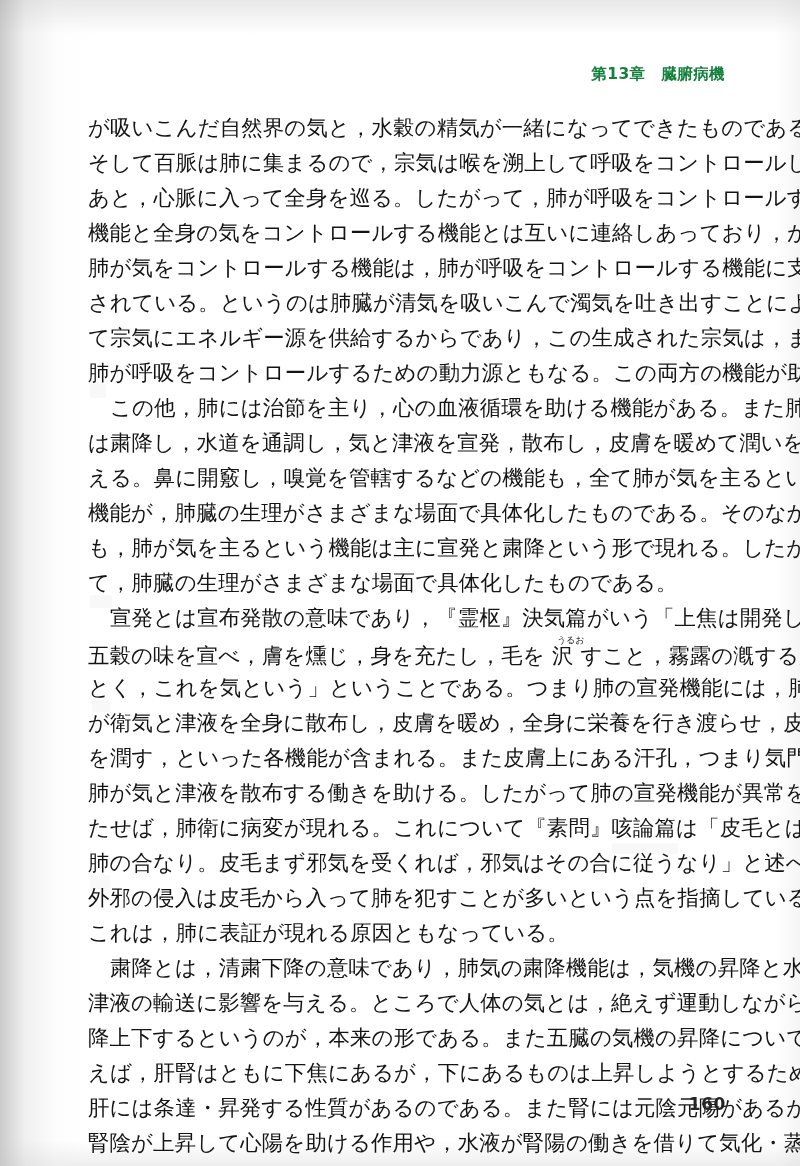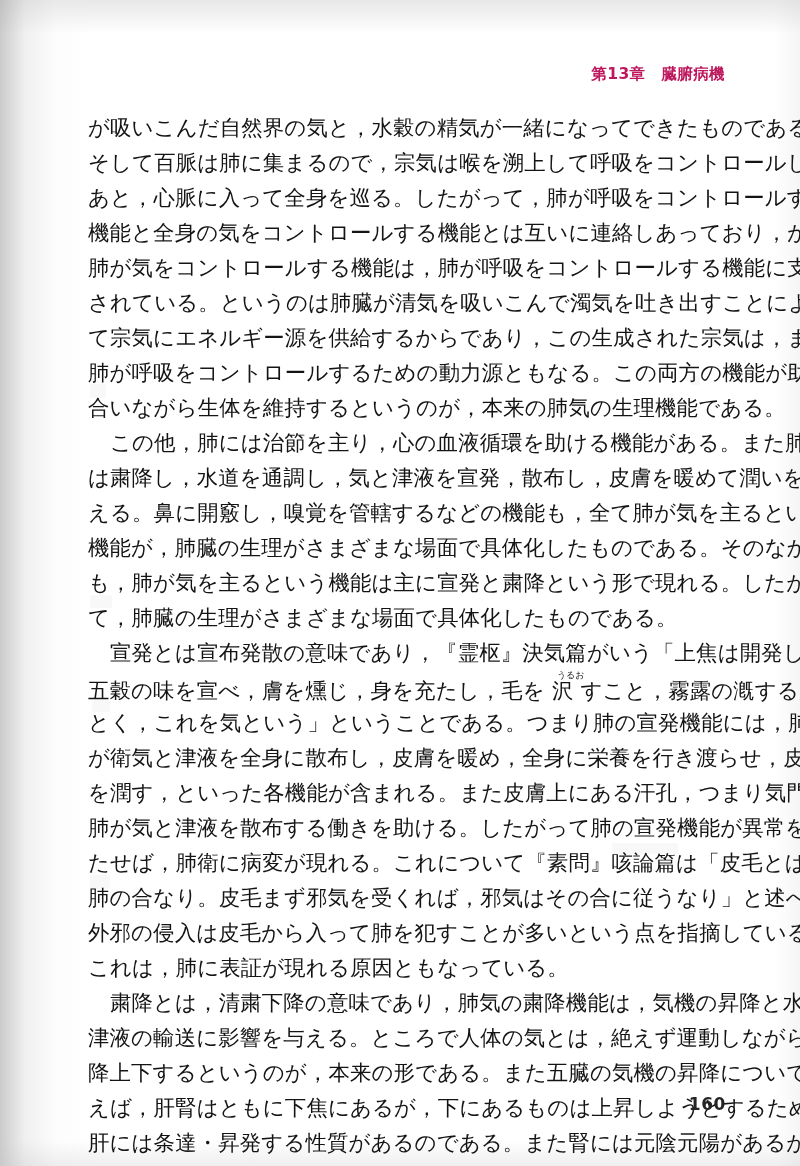--- a/index.html
+++ b/index.html
@@ -69,21 +69,21 @@
   }
 
   .running-head {
     position: absolute;
     top: 64px;
     right: 75px;
     font-family: "DejaVu Sans", "Liberation Sans", sans-serif;
     font-size: 15.5px;
     font-weight: 700;
     letter-spacing: 0.4px;
-    color: #be185d;
+    color: #15803d;
     white-space: pre;
   }
 
   .textblock {
     position: absolute;
     top: 110px;
     left: 88px;
     width: 630px;
   }
 
@@ -142,21 +142,20 @@
   <div class="textblock">
 
     <div class="line">が吸いこんだ自然界の気と，水穀の精気が一緒になってできたものである。</div>
     <div class="line">そして百脈は肺に集まるので，宗気は喉を溯上して呼吸をコントロールした</div>
     <div class="line">あと，心脈に入って全身を巡る。したがって，肺が呼吸をコントロールする</div>
     <div class="line">機能と全身の気をコントロールする機能とは互いに連絡しあっており，かつ</div>
     <div class="line">肺が気をコントロールする機能は，肺が呼吸をコントロールする機能に支配</div>
     <div class="line">されている。というのは肺臓が清気を吸いこんで濁気を吐き出すことによっ</div>
     <div class="line">て宗気にエネルギー源を供給するからであり，この生成された宗気は，また</div>
     <div class="line">肺が呼吸をコントロールするための動力源ともなる。この両方の機能が助け</div>
-    <div class="line">合いながら生体を維持するというのが，本来の肺気の生理機能である。</div>
 
     <div class="line indent">この他，肺には治節を主り，心の血液循環を助ける機能がある。また肺気</div>
     <div class="line">は粛降し，水道を通調し，気と津液を宣発，散布し，皮膚を暖めて潤いを与</div>
     <div class="line">える。鼻に開竅し，嗅覚を管轄するなどの機能も，全て肺が気を主るという</div>
     <div class="line">機能が，肺臓の生理がさまざまな場面で具体化したものである。そのなかで</div>
     <div class="line">も，肺が気を主るという機能は主に宣発と粛降という形で現れる。したがっ</div>
     <div class="line">て，肺臓の生理がさまざまな場面で具体化したものである。</div>
 
     <div class="line indent">宣発とは宣布発散の意味であり，『霊枢』決気篇がいう「上焦は開発し，</div>
     <div class="line"><span>五穀の味を宣べ，膚を燻じ，身を充たし，毛を</span><ruby><span>沢</span><rt>うるお</rt></ruby><span>すこと，霧露の漑するがご</span></div>

